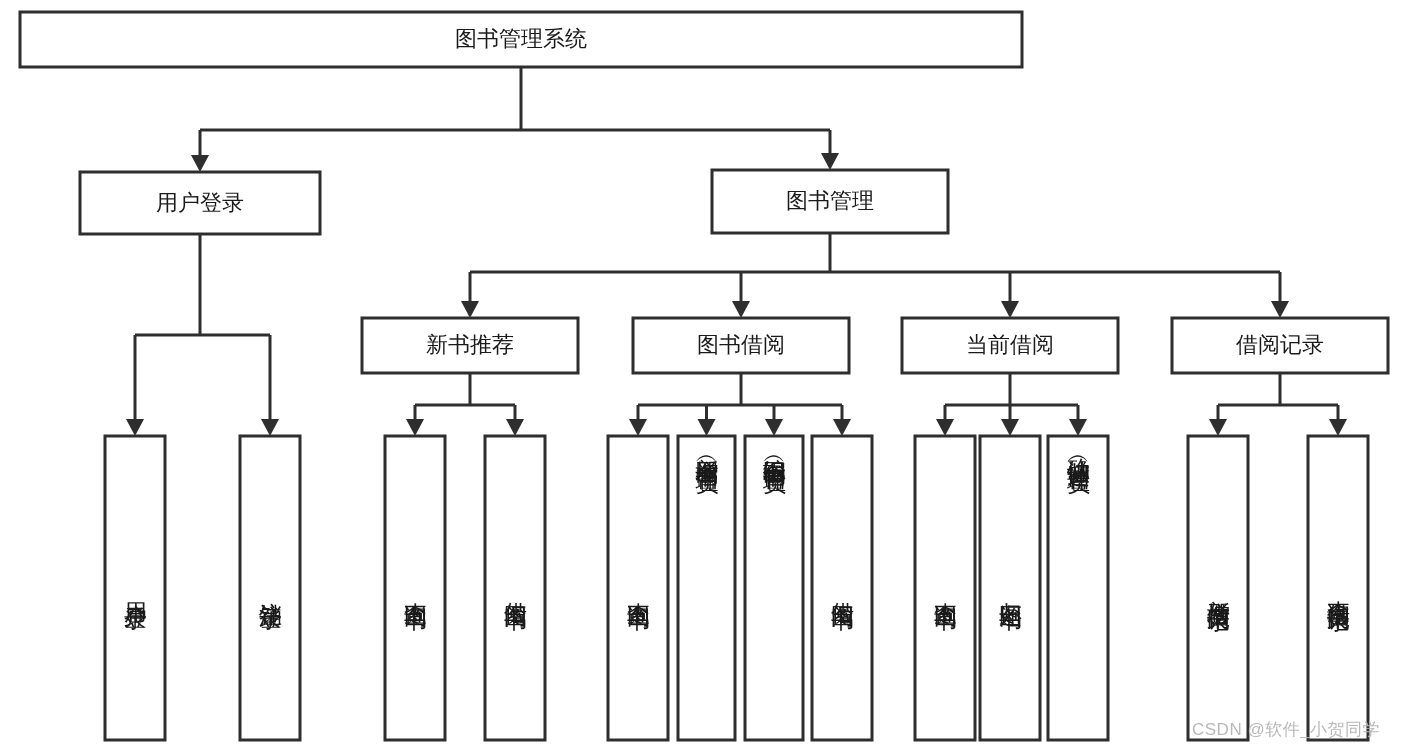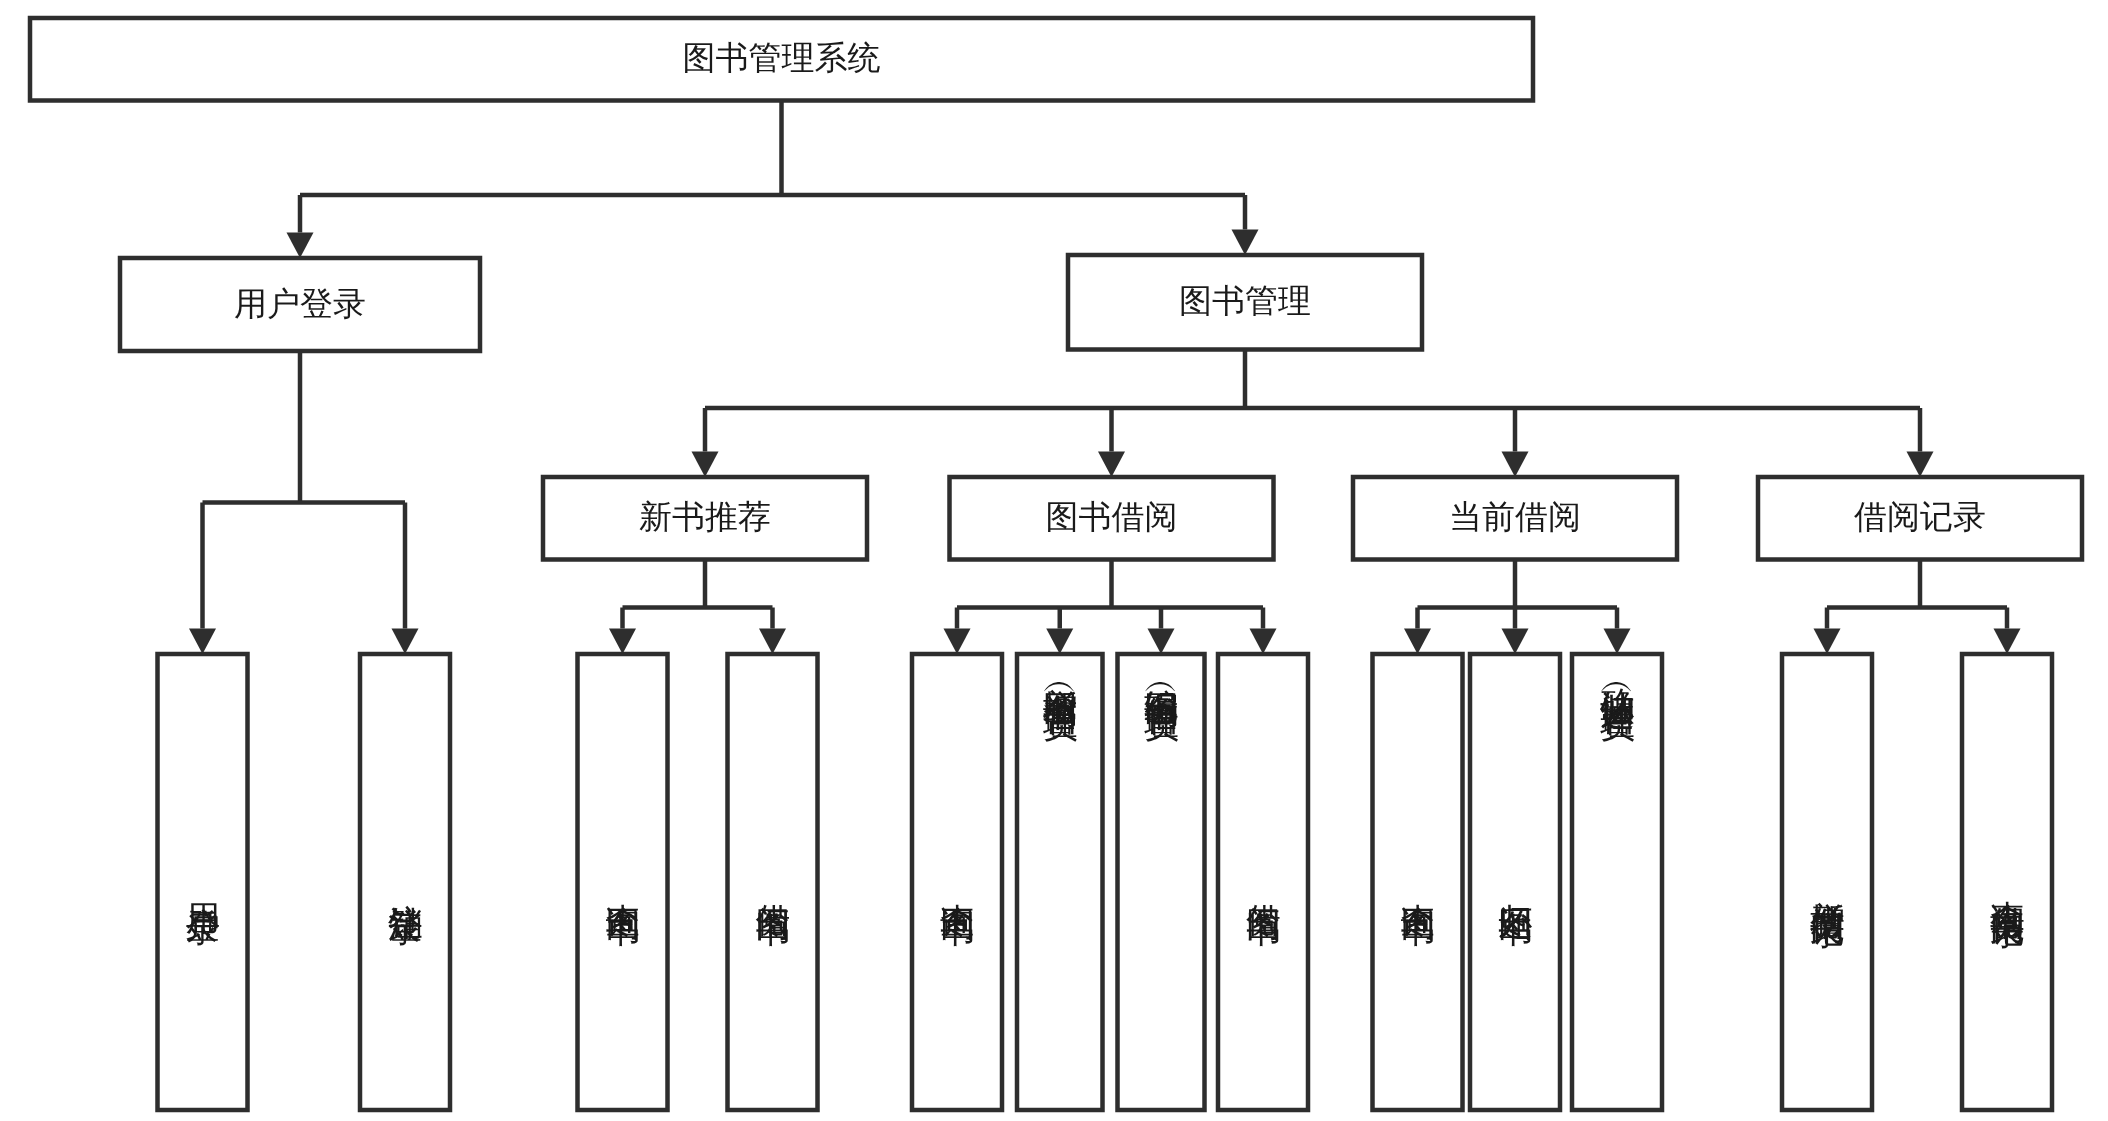--- a/index.html
+++ b/index.html
@@ -205,14 +205,15 @@
         <span class="vert-text top-aligned" style="padding-top: 4px;">确认归还（管理员）</span>
       </div>
       <div class="vert-text-wrap" style="left: 1188px; top: 436px; width: 60px; height: 304px;">
         <span class="vert-text">新增借阅记录</span>
       </div>
       <div class="vert-text-wrap" style="left: 1308px; top: 436px; width: 60px; height: 304px;">
         <span class="vert-text">查询借阅记录</span>
       </div>
     </div>
 
+  <div class="watermark" style="left: 1192px; top: 718px;">CSDN @软件_小贺同学</div>
 
 </div>
 
 </body></html>

